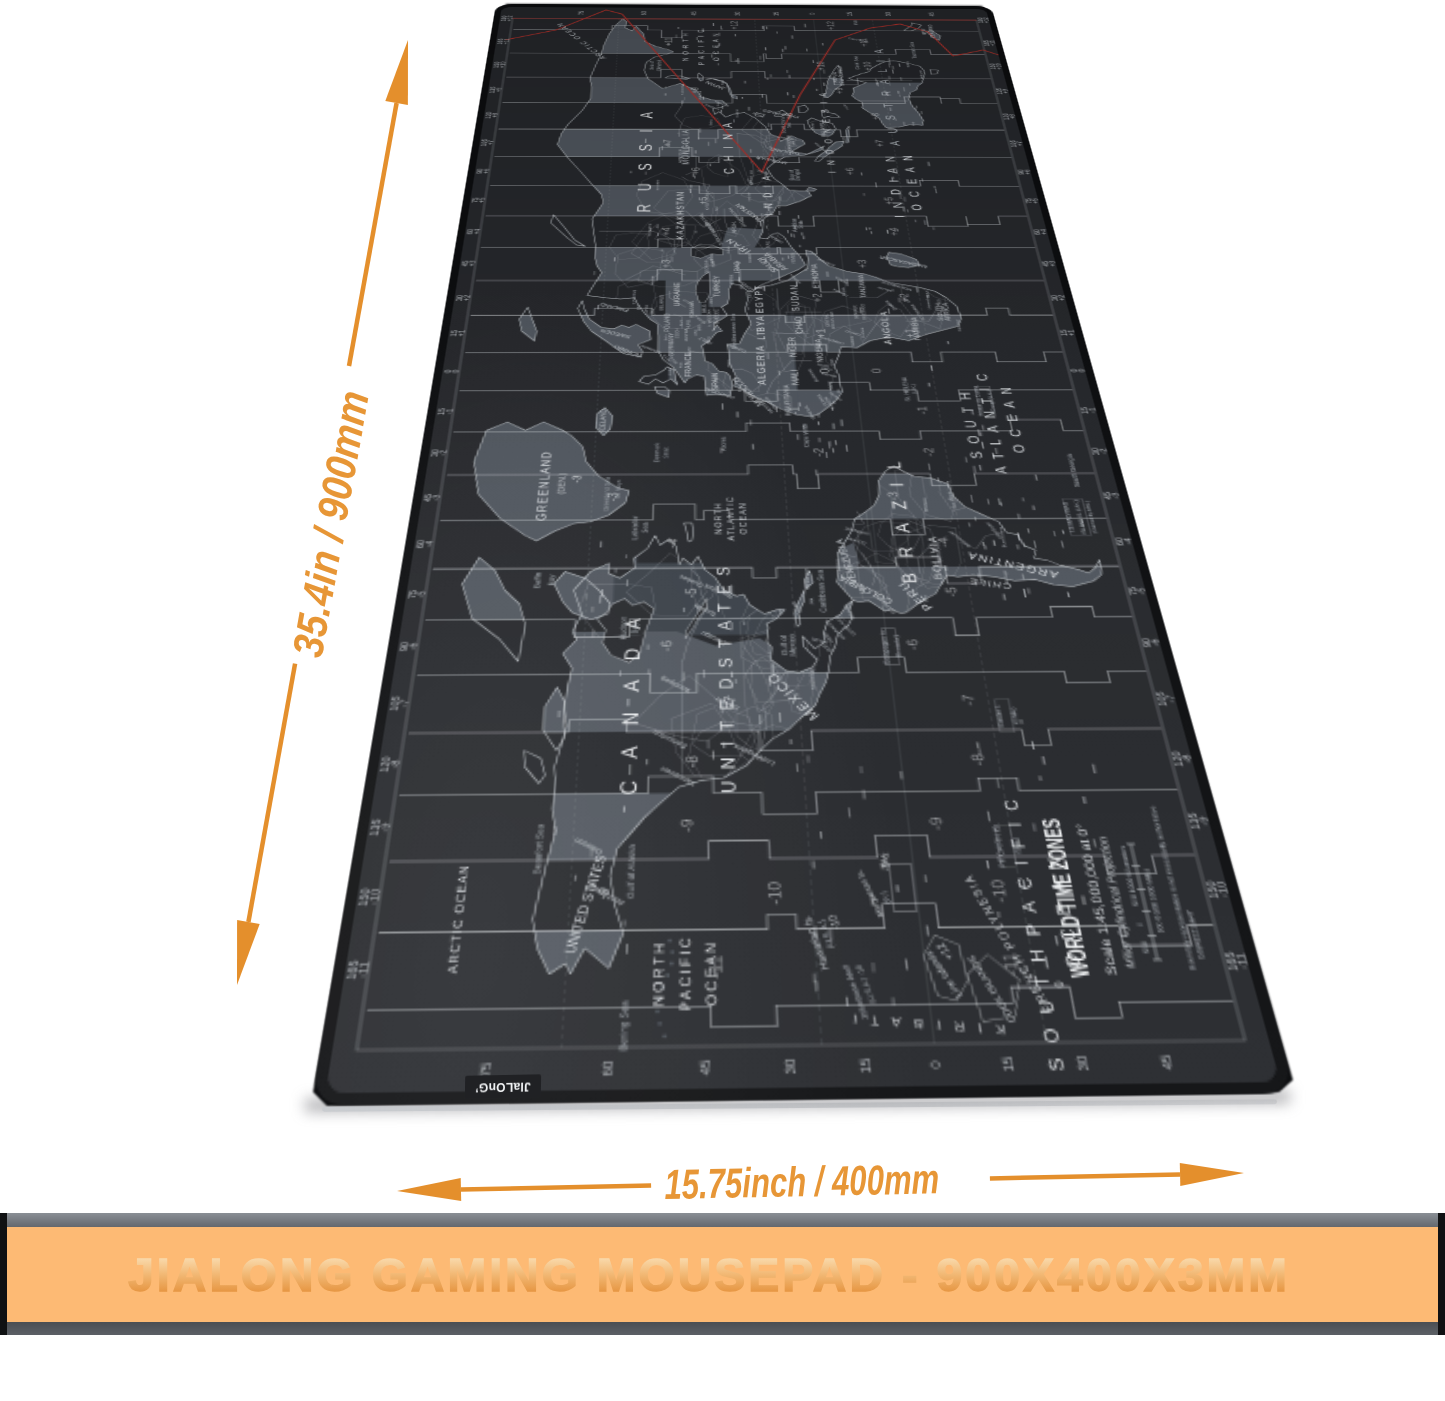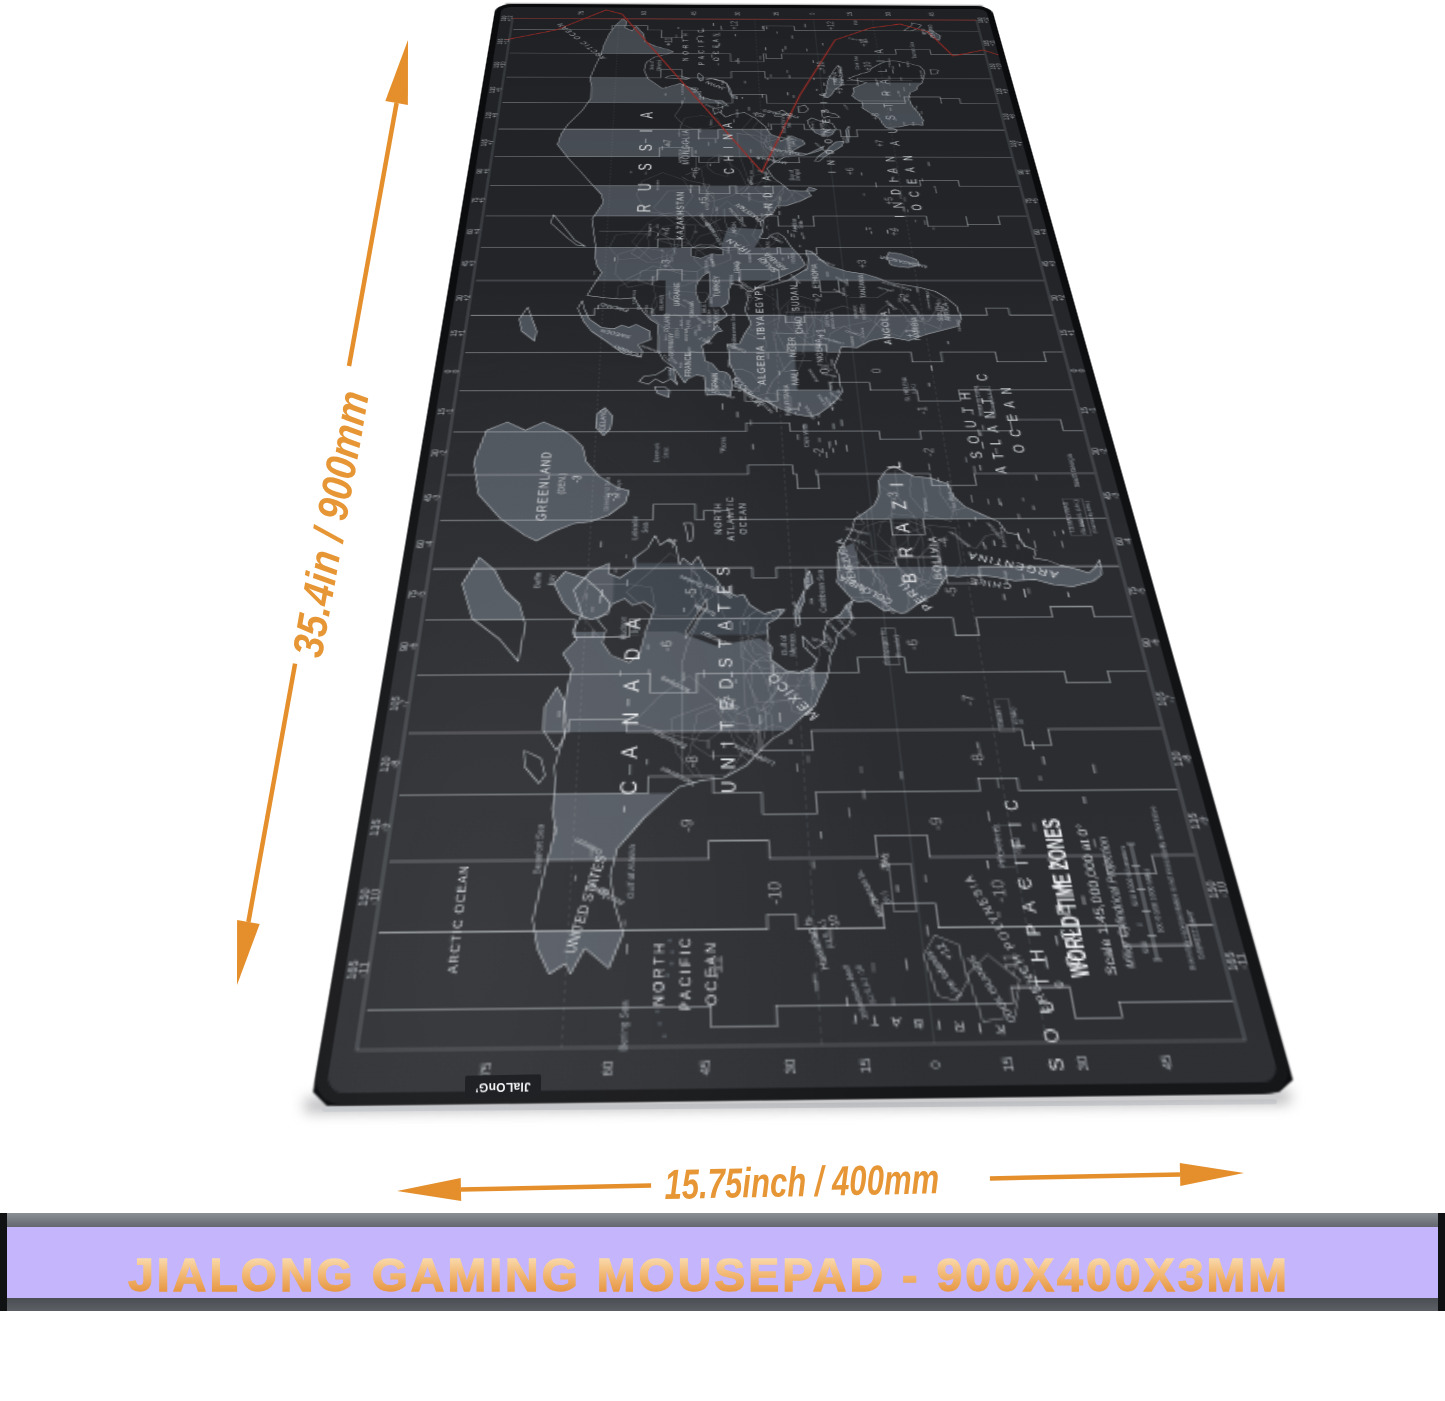--- a/index.html
+++ b/index.html
@@ -5,21 +5,21 @@
 body{width:1445px;height:1401px;background:#ffffff;overflow:hidden;font-family:"Liberation Sans",sans-serif;position:relative}
 .pad{position:absolute;left:0;top:0;width:400px;height:900px;transform-origin:0 0;transform:matrix3d(1.255724,0.005110,0,0.000018,-0.378243,0.610320,0,-0.000555,0,0,1,0,496.000000,4.000000,0,1);filter:blur(0.55px)}
 .pad-border{position:absolute;inset:0;background:#0d0e10;border-radius:13px}
 .surface{position:absolute;inset:5px;background:#26282c;border-radius:8px;overflow:hidden}
 .surface svg.map{position:absolute;left:0;top:0;transform:translateY(890px) rotate(-90deg);transform-origin:0 0}
 .light{position:absolute;inset:0;border-radius:13px;background:radial-gradient(ellipse at 15% 92%,rgba(255,255,255,0.06),rgba(255,255,255,0) 40%),linear-gradient(to bottom,rgba(0,0,0,0.17),rgba(0,0,0,0.05) 40%,rgba(255,255,255,0.02) 70%,rgba(255,255,255,0.04));pointer-events:none}
 .tab{position:absolute;left:465px;top:1075px;width:76px;height:23px;background:#202124;border-radius:2px;transform:rotate(-1deg) skewX(-2deg);display:flex;align-items:center;justify-content:center;z-index:5}
 .tab span{color:#f2f4f6;font-size:12px;font-weight:bold;letter-spacing:0.3px;transform:rotate(180deg);display:block}
 .dimL{position:absolute;left:0;top:0;transform-origin:0 0;color:#E79636;font-weight:bold;font-style:italic;font-size:43px;white-space:nowrap}
 .dimB{position:absolute;color:#E79636;font-weight:bold;font-style:italic;font-size:42px;white-space:nowrap;transform-origin:0 0}
-.banner{position:absolute;left:0;top:1213px;width:1445px;height:98px;background:#c4b5fd}
+.banner{position:absolute;left:0;top:1213px;width:1445px;height:122px;background:#fdba74}
 .banner .strip-top{position:absolute;left:0;top:0;width:100%;height:14px;background:linear-gradient(#8a8f95,#64686e)}
 .banner .strip-bottom{position:absolute;left:0;bottom:0;width:100%;height:13px;background:linear-gradient(#4a4e53,#5c6066)}
 .banner .side{position:absolute;top:0;width:7px;height:100%;background:#101113}
 
 </style></head><body>
 
 <div style="position:absolute;inset:0;background:#fff"></div>
 
 <div style="position:absolute;left:305px;top:1094px;width:985px;height:14px;background:rgba(110,110,115,0.5);filter:blur(7px);transform:rotate(-0.5deg)"></div>
 

